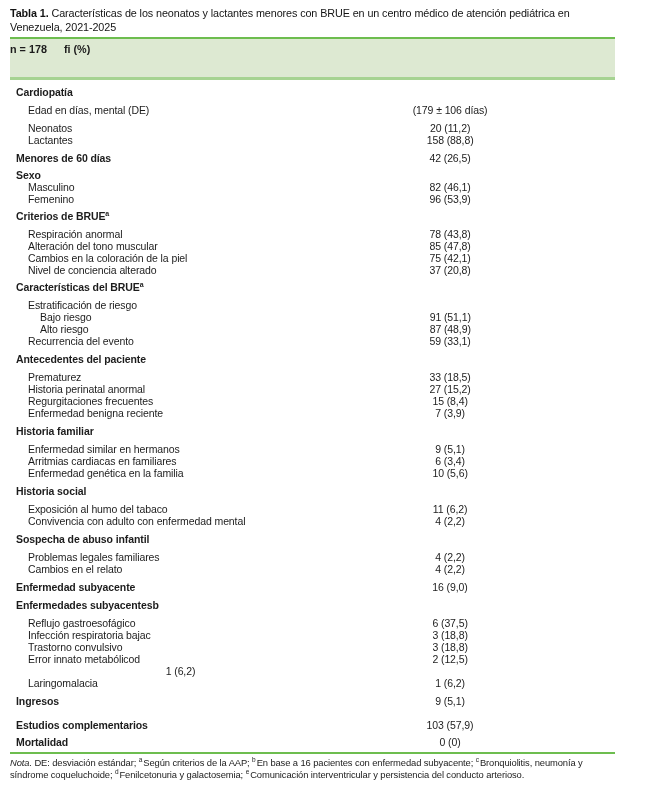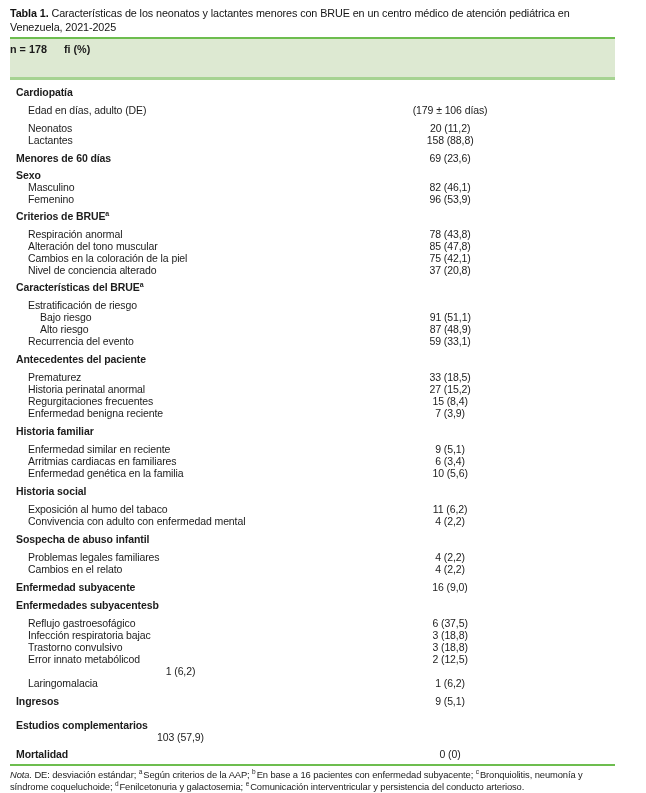--- a/index.html
+++ b/index.html
@@ -64,21 +64,21 @@
     letter-spacing: -0.1px;
   }
   .row .lbl { width: 284px; }
   .row .val { width: 341px; text-align: center; }
   .row.section .lbl { font-weight: bold; padding-left: 6px; }
   .row.section .val { font-weight: normal; }
   .row.item .lbl { padding-left: 18px; }
   .row.subitem .lbl { padding-left: 30px; }
   .row.sp-s { margin-top: 5px; }
   .row.sp-m { margin-top: 6px; }
-  .row.sp-l { margin-top: 12px; flex-direction: column; }
+  .row.sp-l { margin-top: 12px; }
   .row sup { font-size: 7px; vertical-align: super; line-height: 0; }
   
   .tbl-bottom {
     height: 2px;
     background: #6dbd4f;
     margin-top: 4px;
   }
   .footnote {
     margin-top: 3px;
     font-size: 9.4px;
@@ -104,34 +104,34 @@
     </div>
   </div>
   <div class="hdr-bottom"></div>
 
   <div class="tbl-body">
       <div class="row section">
         <div class="lbl">Cardiopatía</div>
         <div class="val"></div>
       </div>
       <div class="row item sp-m">
-        <div class="lbl">Edad en días, adulto (DE)</div>
+        <div class="lbl">Edad en días, mental (DE)</div>
         <div class="val">(179 ± 106 días)</div>
       </div>
       <div class="row item sp-m">
         <div class="lbl">Neonatos</div>
         <div class="val">20 (11,2)</div>
       </div>
       <div class="row item">
         <div class="lbl">Lactantes</div>
         <div class="val">158 (88,8)</div>
       </div>
       <div class="row section sp-m">
         <div class="lbl">Menores de 60 días</div>
-        <div class="val">69 (23,6)</div>
+        <div class="val">42 (26,5)</div>
       </div>
       <div class="row section sp-s">
         <div class="lbl">Sexo</div>
         <div class="val"></div>
       </div>
       <div class="row item">
         <div class="lbl">Masculino</div>
         <div class="val">82 (46,1)</div>
       </div>
       <div class="row item">
@@ -196,21 +196,21 @@
       </div>
       <div class="row item">
         <div class="lbl">Enfermedad benigna reciente</div>
         <div class="val">7 (3,9)</div>
       </div>
       <div class="row section sp-m">
         <div class="lbl">Historia familiar</div>
         <div class="val"></div>
       </div>
       <div class="row item sp-m">
-        <div class="lbl">Enfermedad similar en reciente</div>
+        <div class="lbl">Enfermedad similar en hermanos</div>
         <div class="val">9 (5,1)</div>
       </div>
       <div class="row item">
         <div class="lbl">Arritmias cardiacas en familiares</div>
         <div class="val">6 (3,4)</div>
       </div>
       <div class="row item">
         <div class="lbl">Enfermedad genética en la familia</div>
         <div class="val">10 (5,6)</div>
       </div>

